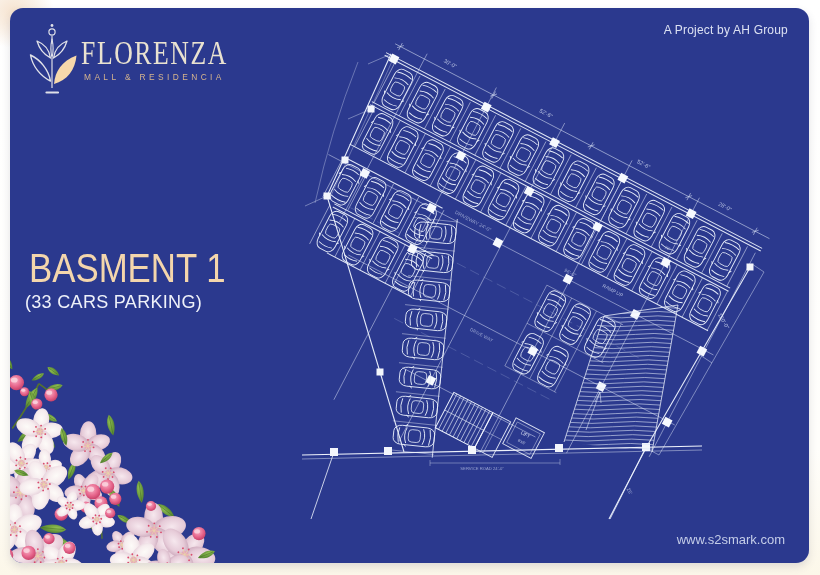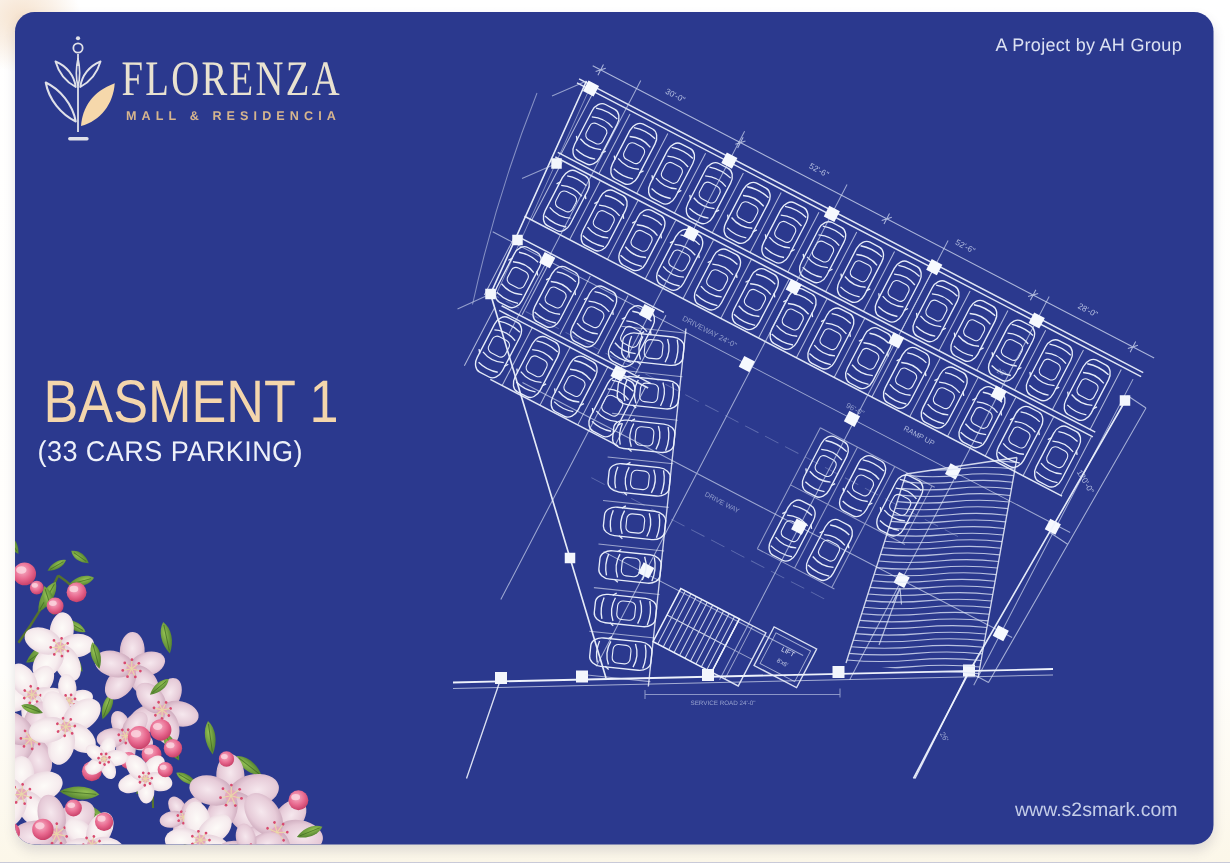--- a/index.html
+++ b/index.html
@@ -7,21 +7,21 @@
        background:linear-gradient(180deg,#ffffff 0%,#fffefb 78%,#fcf7e9 100%);
        font-family:"Liberation Sans", sans-serif;}
   .glow{position:absolute;left:-26px;top:-24px;width:80px;height:72px;
         background:radial-gradient(closest-side,#f6e3cf 0%,rgba(246,227,207,0.5) 55%,rgba(255,255,255,0) 100%);}
   .card{position:absolute;left:10px;top:8px;width:799px;height:555px;border-radius:13px;
         background:#2b398e;box-shadow:0 4px 8px rgba(70,70,100,0.16);overflow:hidden;}
   .proj{position:absolute;right:21px;top:15px;color:#dce1f2;font-size:12px;letter-spacing:0.2px;text-align:right;}
   .florenza{position:absolute;left:71px;top:27px;color:#e9e2d0;
             font-family:"Liberation Serif",serif;font-size:33px;letter-spacing:2px;font-weight:400;
             transform:scale(0.78,1.0);transform-origin:left top;white-space:nowrap;}
-  .subtitle{position:absolute;left:74px;top:64px;color:#d6b58e;font-size:8.4px;letter-spacing:3.4px;font-weight:700;white-space:nowrap;}
+  .subtitle{position:absolute;left:74px;top:64px;color:#d6b58e;font-size:8.4px;letter-spacing:3.4px;font-weight:400;white-space:nowrap;}
   .title{position:absolute;left:19px;top:238px;color:#f4d6ac;font-size:40px;letter-spacing:0px;font-weight:400;
          transform:scale(0.87,1.0);transform-origin:left top;white-space:nowrap;}
   .sub2{position:absolute;left:15px;top:283px;color:#eef1f9;font-size:19px;letter-spacing:0.3px;font-weight:400;
         transform:scale(0.95,1.0);transform-origin:left top;white-space:nowrap;}
   .web{position:absolute;right:24px;bottom:16px;color:#c4cde8;font-size:13px;}
   svg.bp{position:absolute;left:0;top:0;}
 </style>
 </head>
 <body>
 <div class="glow"></div>

